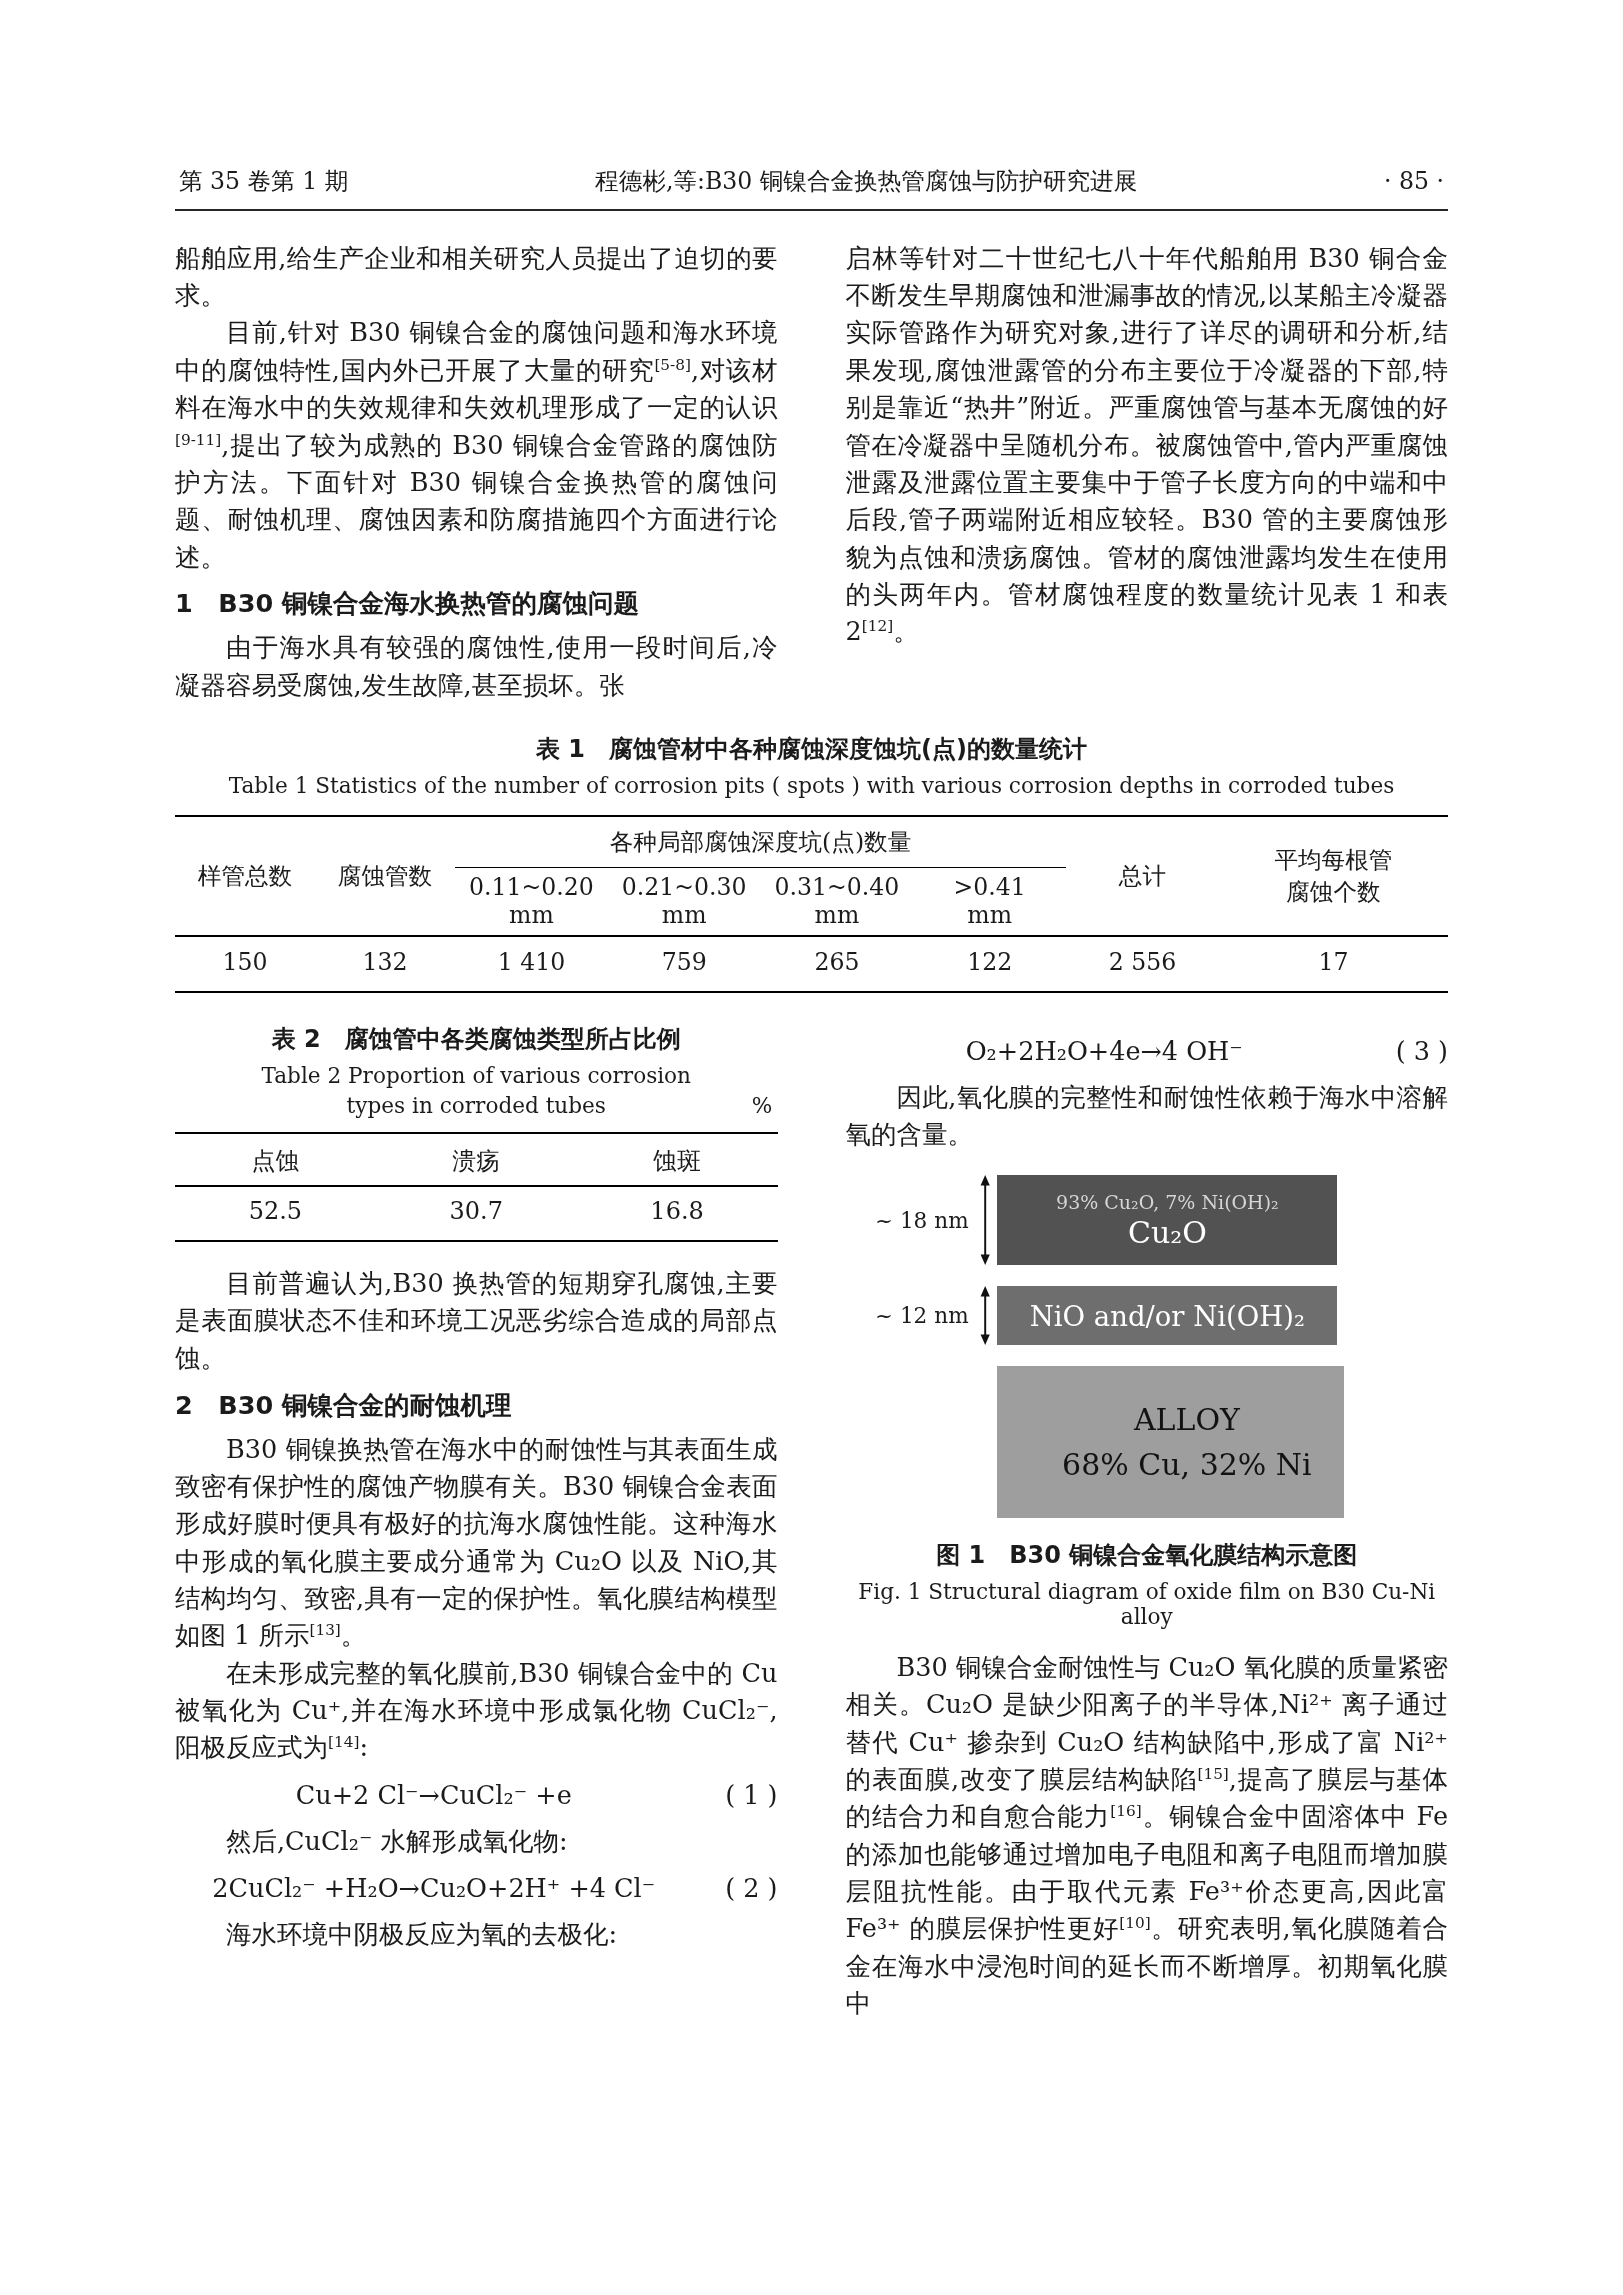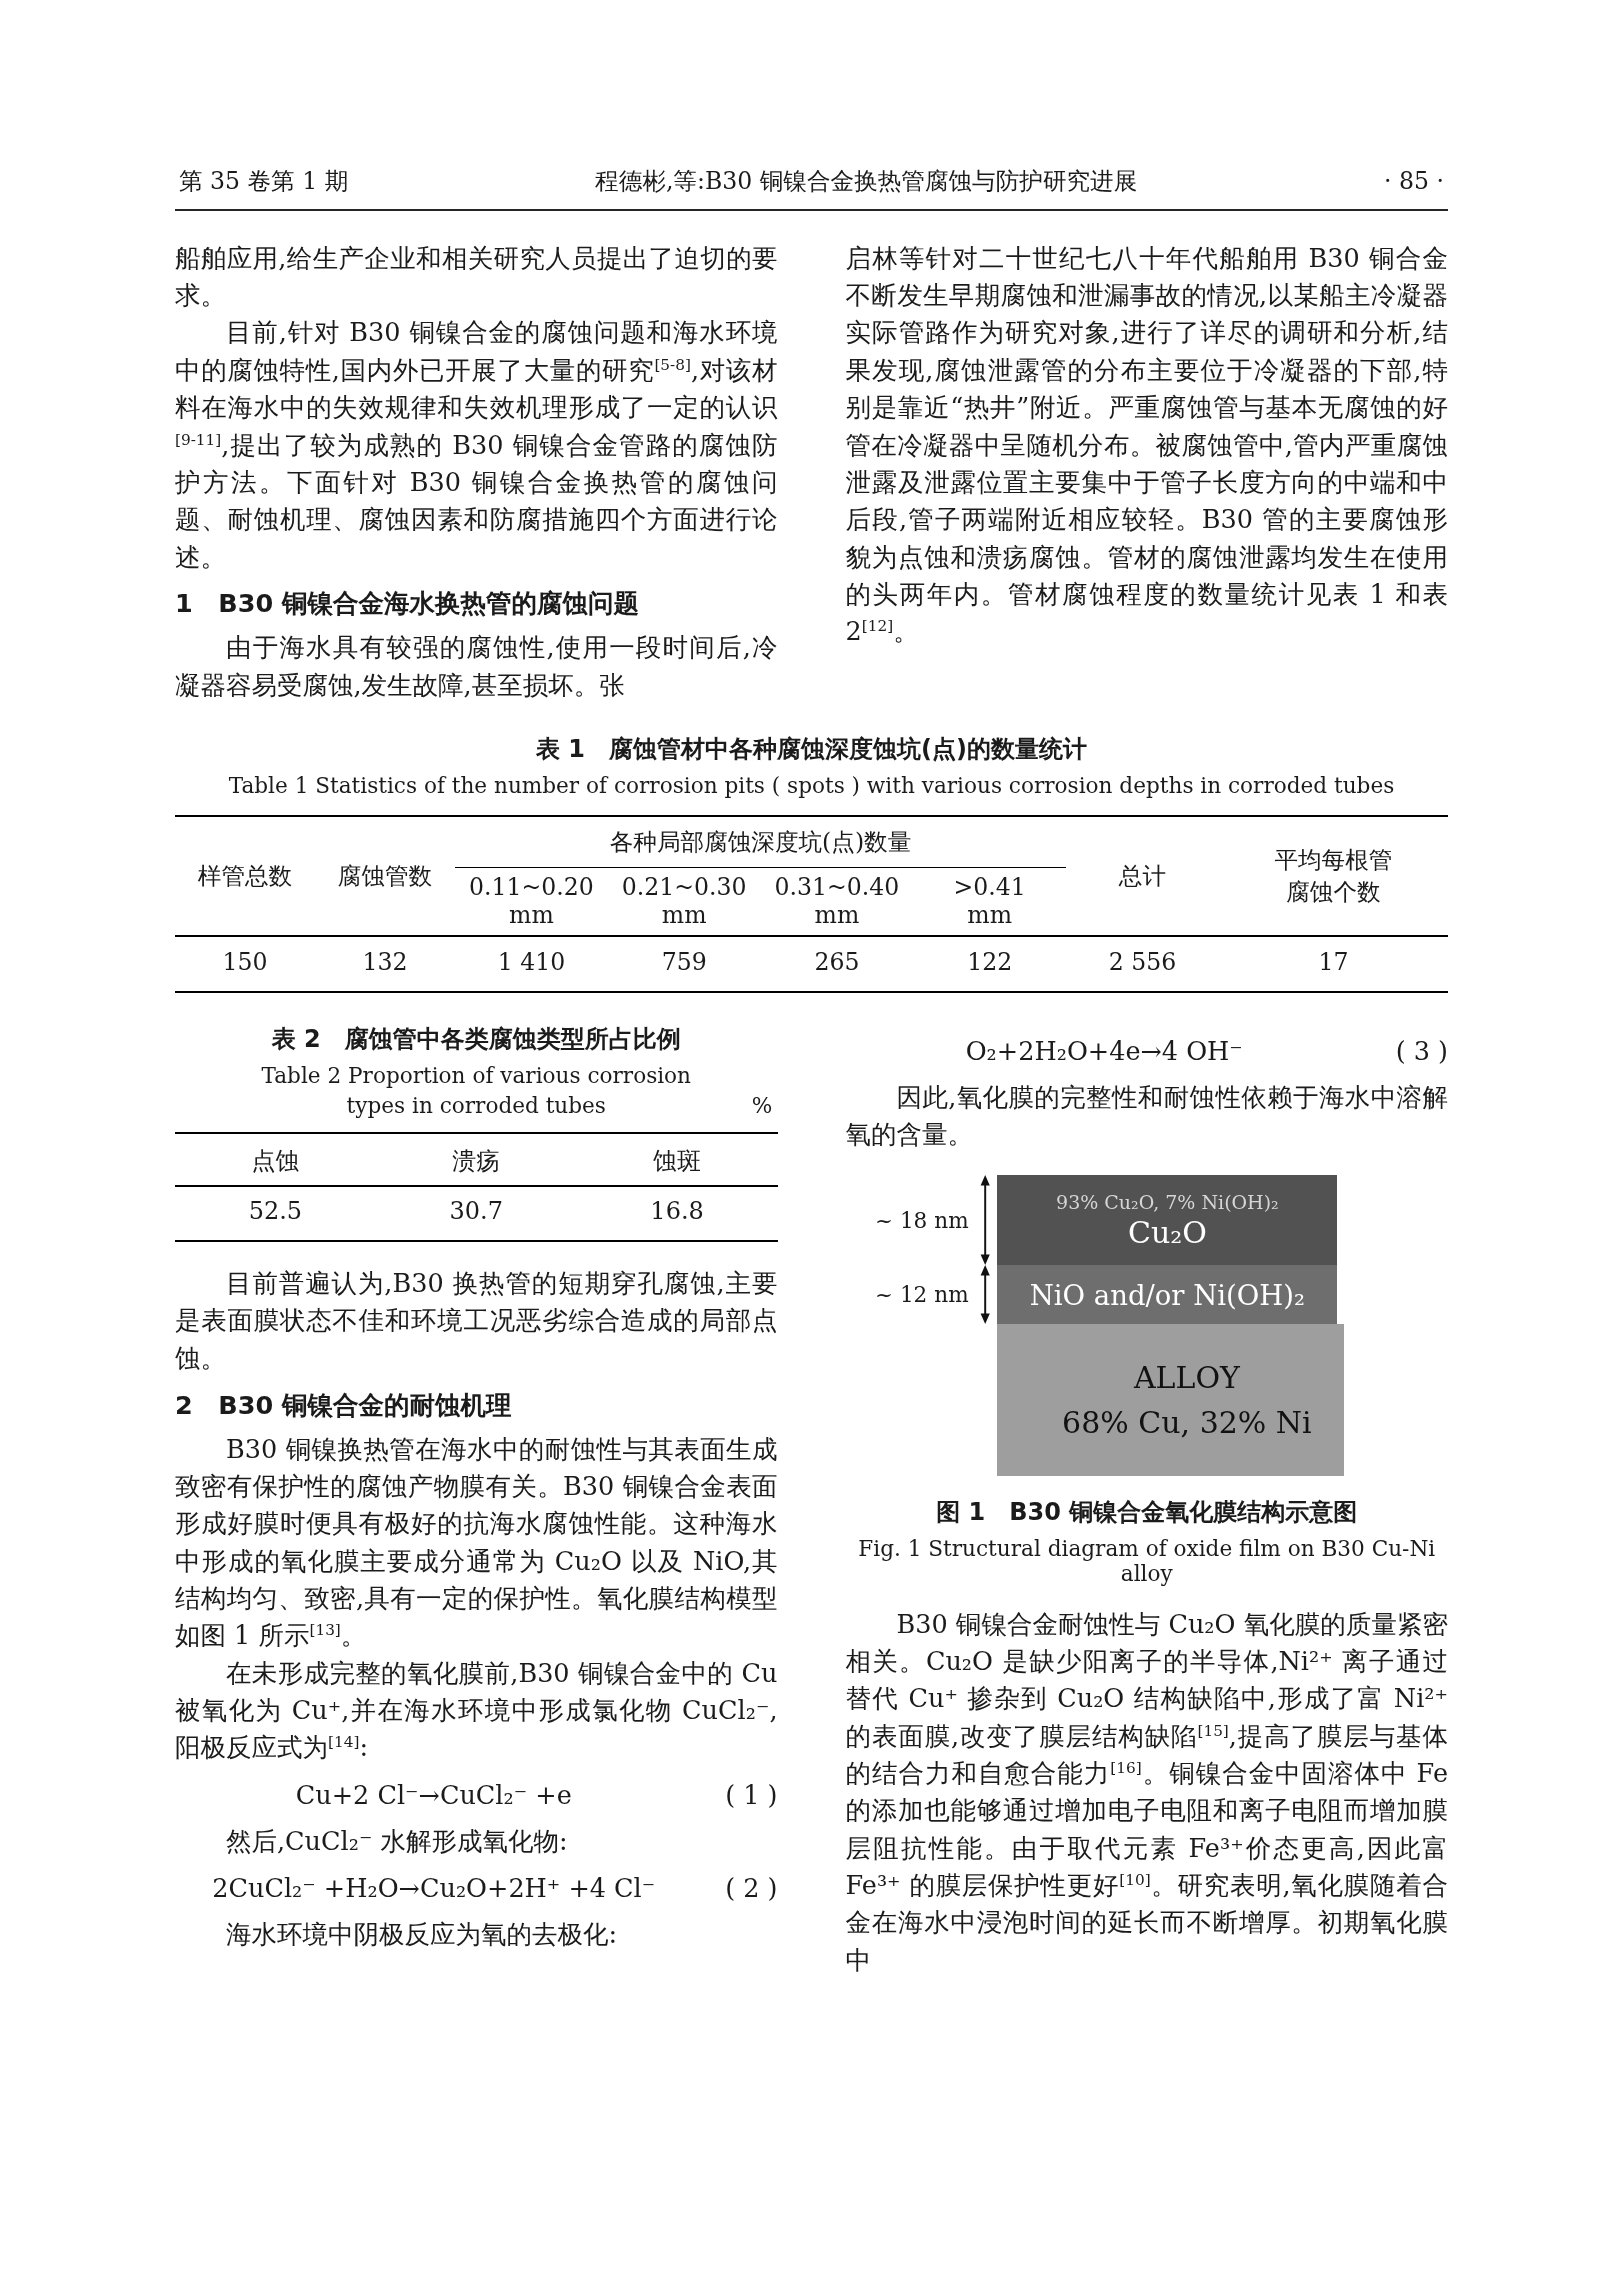--- a/index.html
+++ b/index.html
@@ -44,21 +44,21 @@
         border-top:2.6px solid #000;border-bottom:2.6px solid #000;}
   .t2 td{width:33.33%;text-align:center;}
   .t2 tr.head td{border-bottom:2px solid #000;padding:10.5px 3.9px 7.9px;}
   .t2 tr.vals td{padding:10.5px 3.9px 14.4px;}
 
   .equation{display:flex;align-items:flex-end;font-size:25.5px;margin:13px 0;}
   .eq-body{flex:1;text-align:center;}
   .eq-no{width:85px;text-align:right;}
 
   .figure{margin:22px 0 19.6px;}
-  .fig-row{display:flex;align-items:center;margin-bottom:0;}
+  .fig-row{display:flex;align-items:center;margin-bottom:21px;}
   .fig-label{width:131px;text-align:right;font-size:21.6px;padding-right:7.9px;white-space:nowrap;}
   .fig-arrow{width:17px;display:flex;justify-content:center;align-items:center;}
   .fig-layer{width:340px;margin-left:3.9px;display:flex;flex-direction:column;
         justify-content:center;align-items:center;text-align:center;}
   .layer-a{height:90px;}
   .layer-a .sub{font-size:19px;color:#d6d6d6;}
   .layer-a .main{font-size:30px;color:#ffffff;margin-top:1.3px;}
   .layer-b{height:59px;}
   .layer-b .main{font-size:27.5px;color:#ffffff;}
   .layer-c{height:152px;width:347px;color:#121212;font-size:30px;line-height:1.5;}

